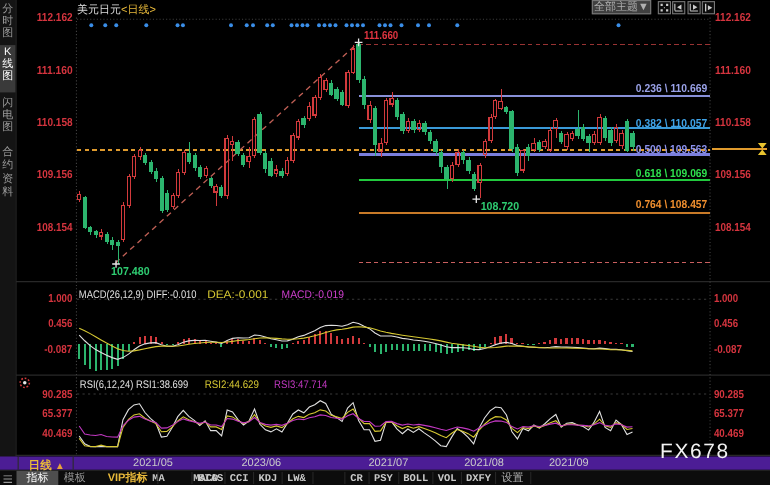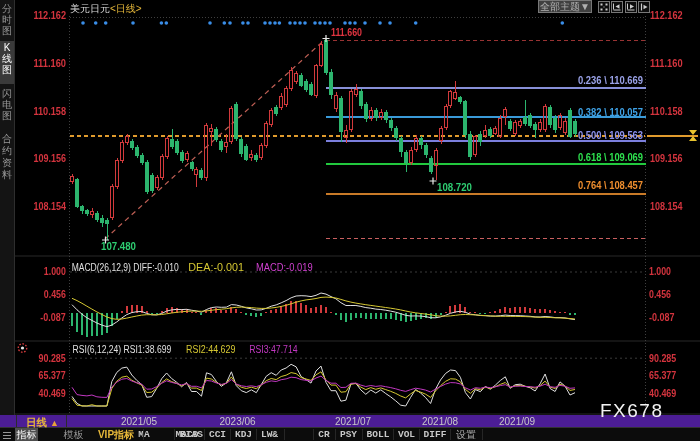--- a/index.html
+++ b/index.html
@@ -542,22 +542,22 @@
 <span class="mon" style="left:121px;">2021/05</span>
 <span class="mon" style="left:219.5px;">2023/06</span>
 <span class="mon" style="left:335px;">2021/07</span>
 <span class="mon" style="left:422px;">2021/08</span>
 <span class="mon" style="left:499px;">2021/09</span>
 </div>
 <div class="abs" id="toolbar">
 <svg class="abs" style="left:3px;top:3.5px" width="8" height="7">
       <path d="M0 0.5h8M0 3.5h8M0 6.5h8" stroke="#999" stroke-width="1"></path>
     </svg>
-<div class="ti" style="left:15px;width:23px;background:#4e4e4e;color:#fff;">指标</div>
-<div class="ti" style="left:59px;width:29px;color:#989898;">模板</div>
+<div class="ti" style="left:15px;width:38px;background:#4e4e4e;color:#fff;">指标</div>
+<div class="ti" style="left:49px;width:29px;color:#989898;text-align:right;">模板</div>
 <div class="ti" style="left:80px;width:40px;color:#e8b93a;font-weight:bold;margin-left:16px;">VIP指标</div>
 <div class="ti mono" style="left:134px;width:20px;">MA</div>
     <div class="sep" style="left:143px;"></div>
 <div class="ti mono" style="left:145px;width:28px;margin-left:28px;">MACD</div>
     <div class="sep" style="left:174px;"></div>
 <div class="ti mono" style="left:176px;width:31px;">BIAS</div>
     <div class="sep" style="left:204px;"></div>
 <div class="ti mono" style="left:206px;width:23px;">CCI</div>
     <div class="sep" style="left:230px;"></div>
 <div class="ti mono" style="left:232px;width:23px;">KDJ</div>
@@ -567,17 +567,17 @@
 <div class="ti mono" style="left:288px;width:23px;margin-top:20px;">RSI</div>
     <div class="sep" style="left:313px;"></div>
 <div class="ti mono" style="left:315px;width:18px;">CR</div>
     <div class="sep" style="left:335px;"></div>
 <div class="ti mono" style="left:337px;width:23px;">PSY</div>
     <div class="sep" style="left:362px;"></div>
 <div class="ti mono" style="left:364px;width:28px;">BOLL</div>
     <div class="sep" style="left:393px;"></div>
 <div class="ti mono" style="left:395px;width:23px;">VOL</div>
     <div class="sep" style="left:419px;"></div>
-<div class="ti mono" style="left:421px;width:28px;">DIFF</div>
+<div class="ti mono" style="left:421px;width:28px;">DXFY</div>
     <div class="sep" style="left:450px;"></div>
 <div class="ti" style="left:452px;width:28px;color:#b0b0b0;">设置</div>
     <div class="sep" style="left:482px;"></div>
 </div>
 <div class="abs" id="fx">FX678</div>
 </body></html>

